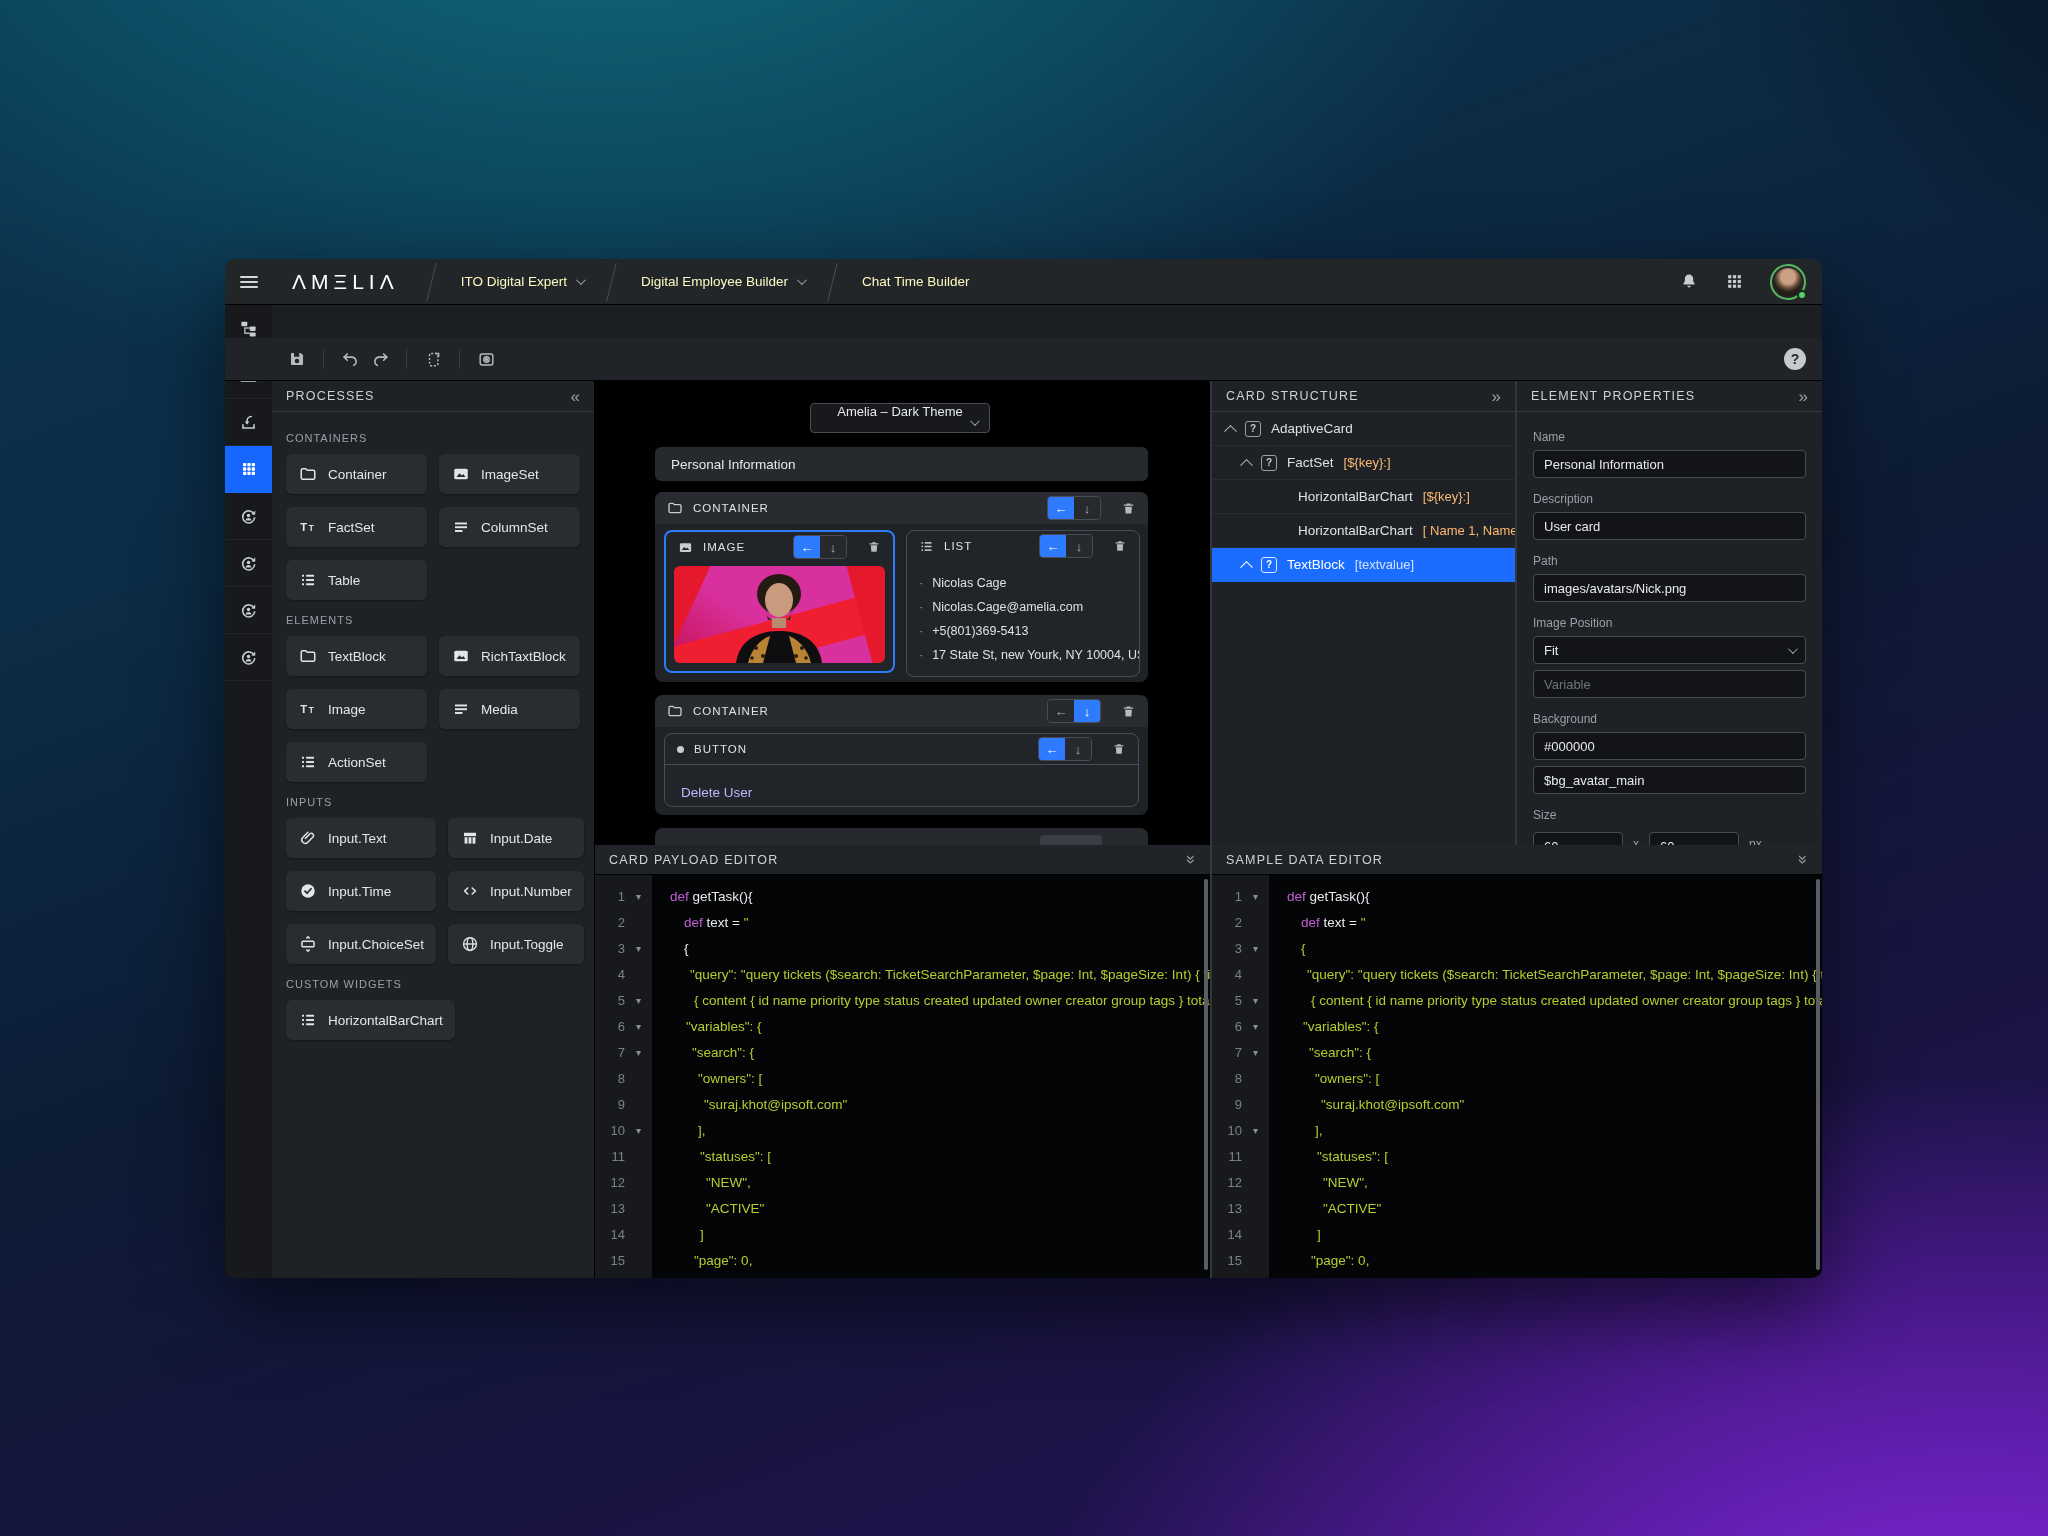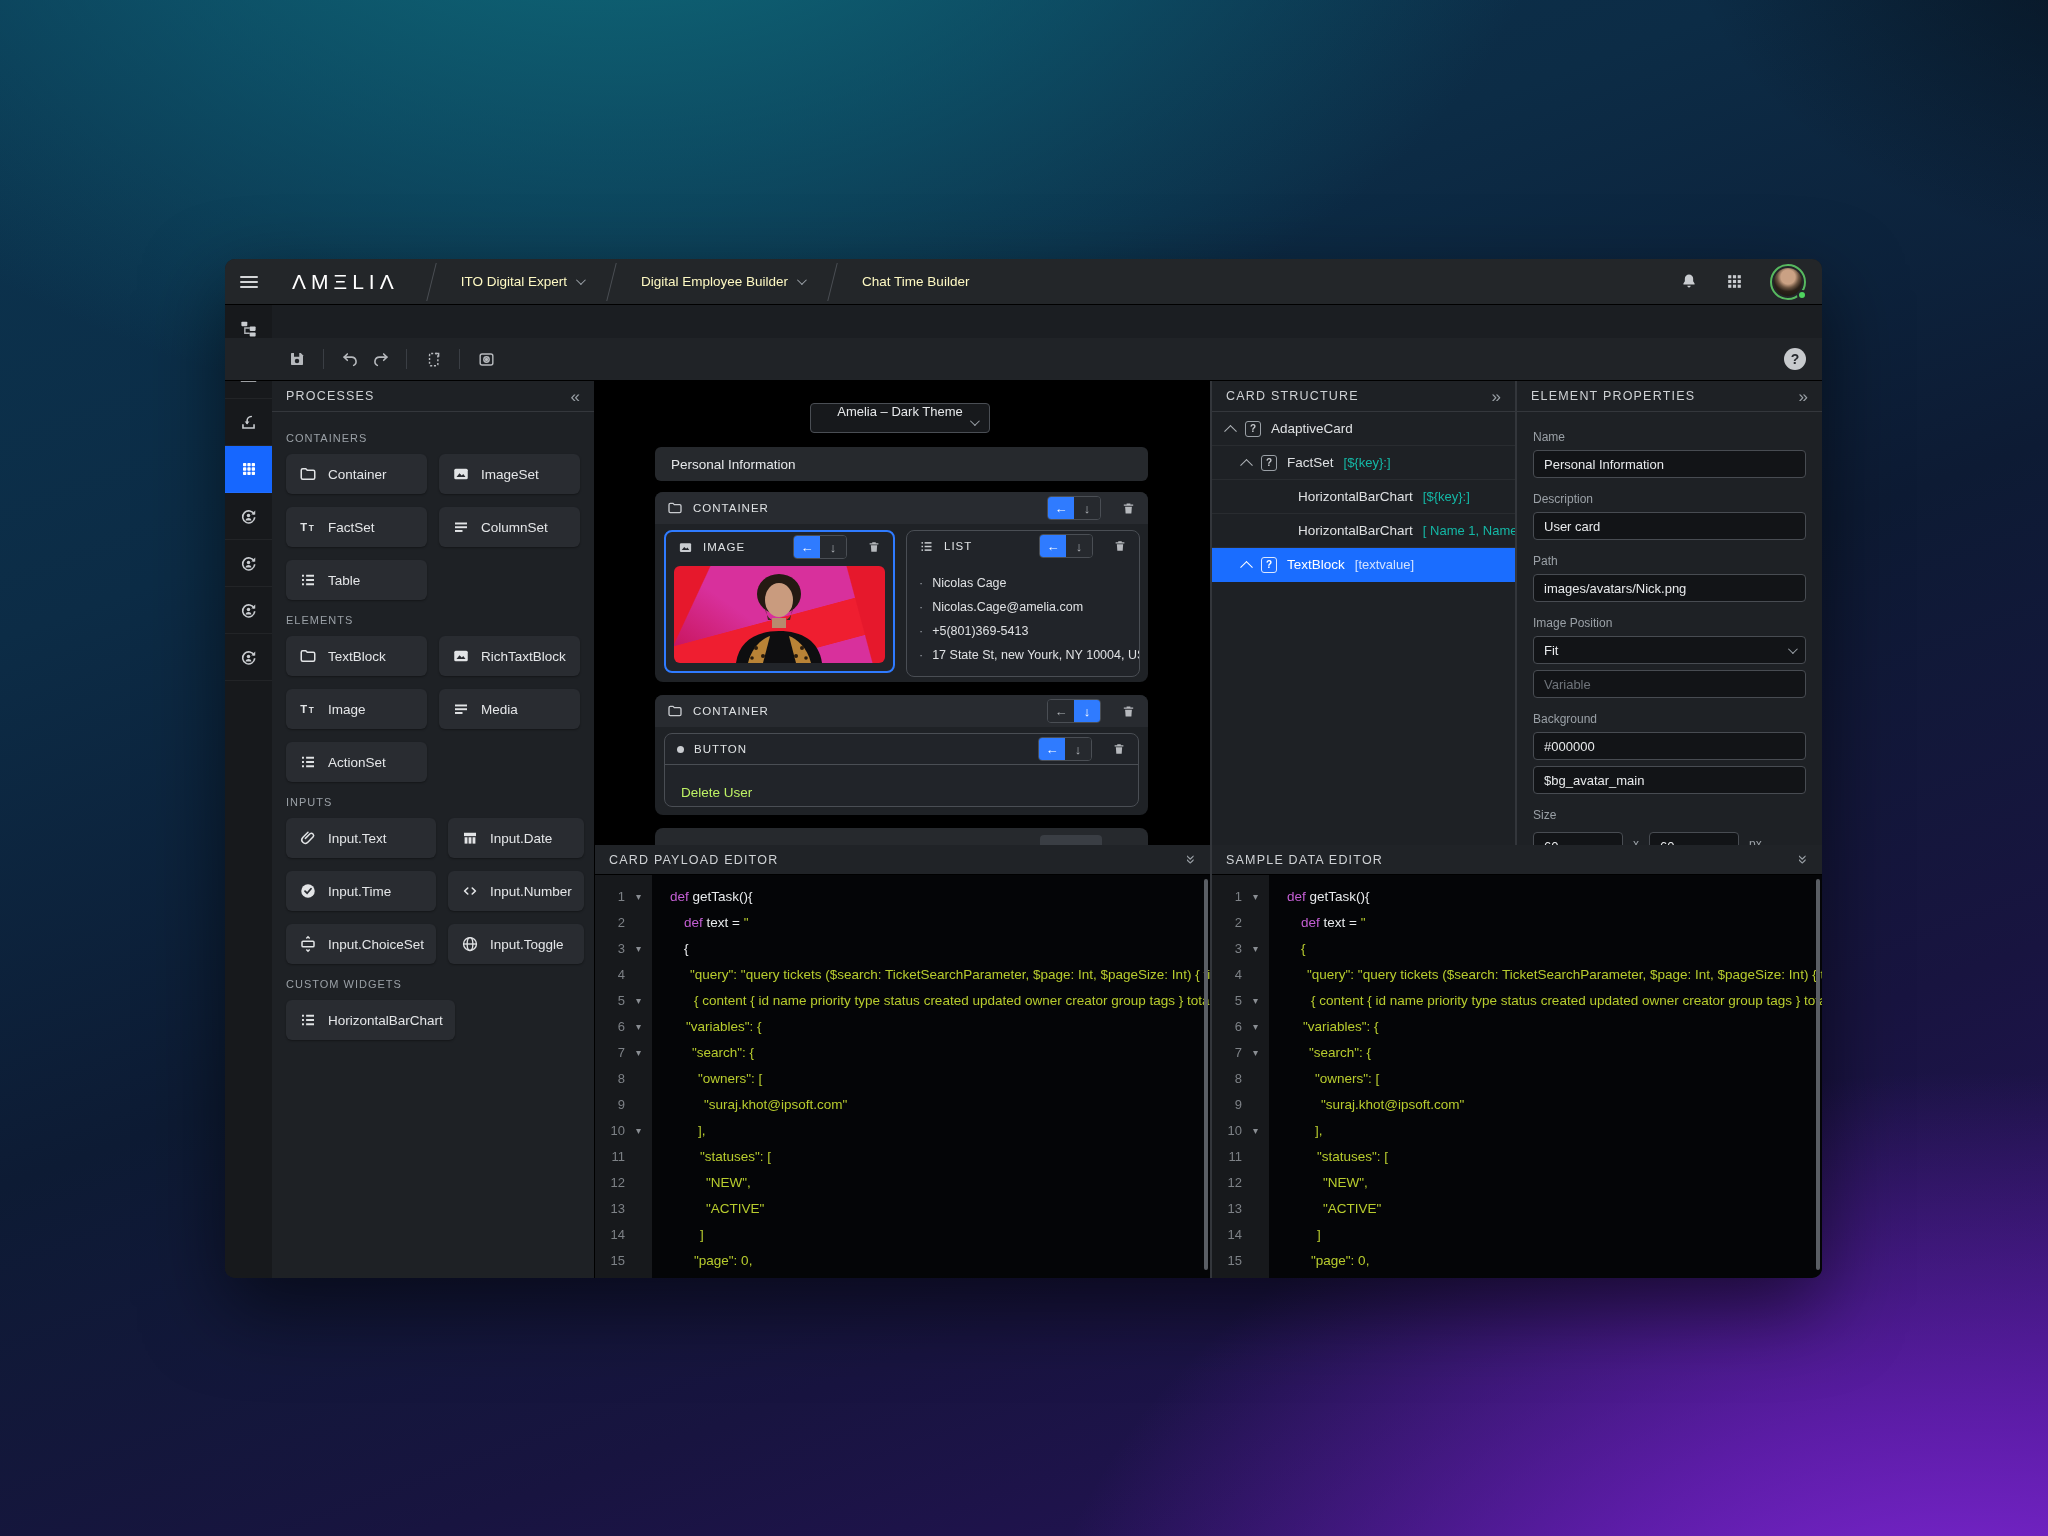--- a/index.html
+++ b/index.html
@@ -102,38 +102,38 @@
     background:
       linear-gradient(115deg, #e6182c 14%, rgba(230,24,44,0) 14.5%),
       linear-gradient(255deg, #e6182c 16%, rgba(230,24,44,0) 16.5%),
       linear-gradient(165deg, rgba(230,24,44,0) 52%, #ef1e30 52.5%, #ef1e30 78%, rgba(230,24,44,0) 78.5%),
       linear-gradient(35deg, rgba(200,20,90,.9) 8%, rgba(200,20,90,0) 40%),
       #d8309c; }
   .cv-list-items { padding:10px 12px; }
   .cv-li { display:flex; gap:9px; font-size:12.5px; color:#dfe1e3; line-height:24px; white-space:nowrap; }
   .cv-li .bullet { color:#9aa0a6; }
   .btn-content { border-top:1px solid #4a4e54; height:56px; display:flex; align-items:center;
-    padding:0 16px; font-size:13.5px; color:#bef264; }
+    padding:0 16px; font-size:13.5px; color:#c4b5fd; }
   .dot-ico { width:7px; height:7px; background:#c9ccd0; border-radius:50%; }
   .cv-sliver { position:absolute; left:60px; top:447px; width:493px; height:17px; background:#26292d;
     border-radius:8px 8px 0 0; }
   .cv-sliver .ghost { position:absolute; right:46px; top:7px; width:62px; height:10px; background:#3a3e44; border-radius:4px 4px 0 0; }
   
   .structure { position:absolute; left:940px; top:0; width:303px; height:464px; background:#1e2125; overflow:hidden; }
   .t-row { height:34px; display:flex; align-items:center; gap:10px;
     border-bottom:1px solid rgba(255,255,255,.05); font-size:13.5px; color:#dfe1e3; cursor:pointer;
     white-space:nowrap; overflow:hidden; }
   .t-row.selected { background:#1a6dff; color:#fff; border-bottom-color:transparent; }
   .t-caret { width:9px; height:9px; border-left:1.7px solid #aeb2b7; border-top:1.7px solid #aeb2b7;
     transform:rotate(45deg) translate(2px,2px); flex:none; }
   .t-row.selected .t-caret { border-color:#fff; }
   .q-badge { width:16px; height:16px; border:1.5px solid #9aa0a6; border-radius:3px; color:#c6c9cd;
     font-size:10px; font-weight:bold; display:flex; align-items:center; justify-content:center; flex:none; }
   .t-row.selected .q-badge { border-color:#dce8ff; color:#fff; }
-  .t-suffix { color:#14b8a6; font-size:13px; overflow:hidden; text-overflow:clip; }
+  .t-suffix { color:#fdba74; font-size:13px; overflow:hidden; text-overflow:clip; }
   .t-row.selected .t-suffix { color:rgba(255,255,255,.8); }
   
   .props { position:absolute; left:1245px; right:0; top:0; height:464px; background:#1e2125; overflow:hidden; }
   .props-body { padding:0 16px; }
   .f-label { font-size:12px; color:#9aa0a6; margin-top:14px; }
   .f-label.first { margin-top:18px; }
   .f-input { margin-top:6px; width:100%; height:28px; background:#121417; border:1px solid #484c52;
     border-radius:4px; color:#e8eaec; font-size:13px; padding:0 10px; font-family:inherit; }
   .f-input::placeholder { color:#6f747a; }
   .f-select { margin-top:6px; height:28px; background:#121417; border:1px solid #484c52; border-radius:4px;

